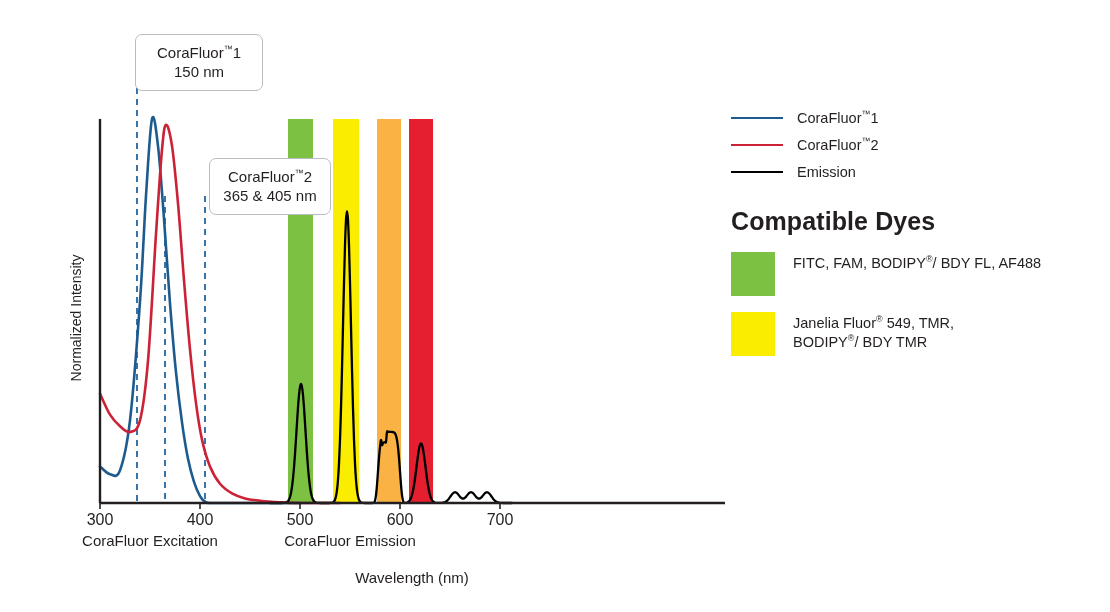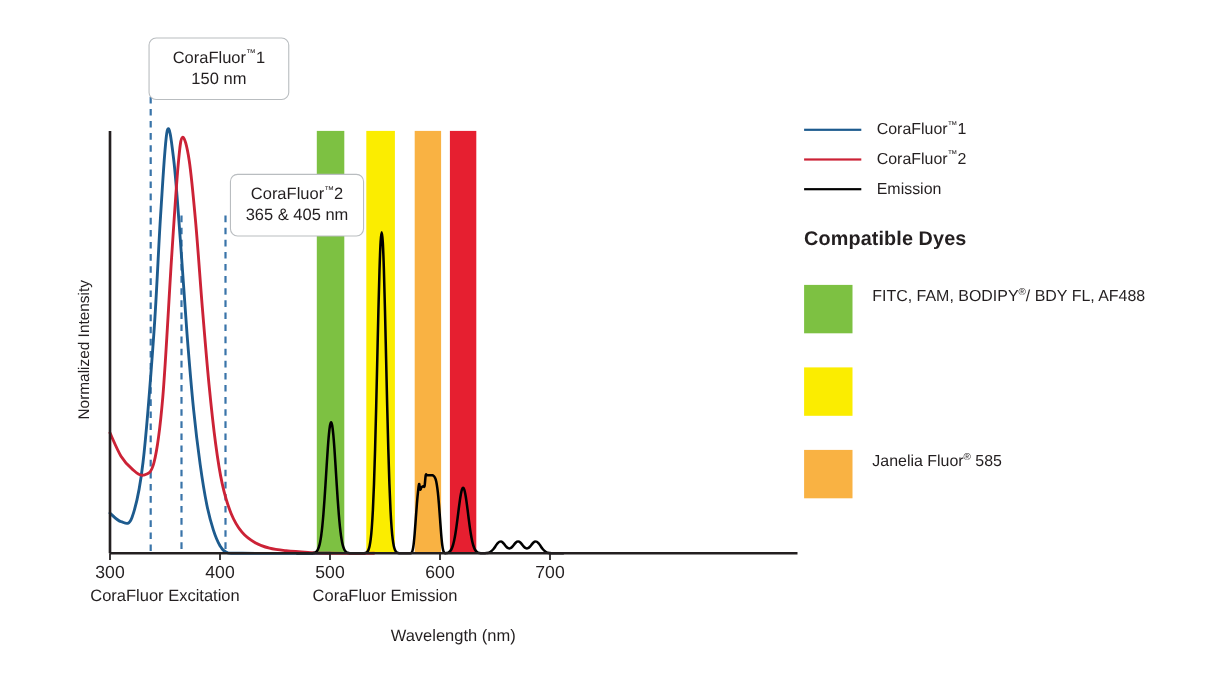--- a/index.html
+++ b/index.html
@@ -44,23 +44,23 @@
   }
   .callout .l2{display:block;}
   sup.tm{font-size:9px;vertical-align:super;line-height:0;}
 
   
   #right-panel{position:absolute;left:731px;top:104px;width:372px;}
   .legend-row{display:flex;align-items:center;height:27px;}
   .legend-swatch-line{width:52px;height:0;border-top-width:2.6px;border-top-style:solid;margin-right:14px;}
   .legend-text{font-size:14.5px;color:#231f20;}
 
-  #dyes-title{margin-top:22px;font-size:18px;font-weight:bold;color:#231f20;letter-spacing:.1px;}
+  #dyes-title{margin-top:22px;font-size:25px;font-weight:bold;color:#231f20;letter-spacing:.1px;}
 
-  .dye-row{display:flex;align-items:flex-start;margin-top:31px;}
+  .dye-row{display:flex;align-items:flex-start;margin-top:16px;}
   .dye-swatch{width:44px;height:44px;flex:0 0 44px;margin-right:18px;}
   .dye-text{font-size:14.5px;line-height:1.32;color:#231f20;padding-top:2px;}
   sup.reg{font-size:9px;vertical-align:super;line-height:0;}
 </style>
 </head>
 <body>
 
 <div id="stage">
 
   <svg id="chart-svg" viewBox="0 0 1110 612" preserveAspectRatio="none">
@@ -132,23 +132,21 @@
     <div id="dyes-title">Compatible Dyes</div>
     <div id="dyes-list">
         <div class="dye-row">
           <div class="dye-swatch" style="background: rgb(125, 193, 66);"></div>
           <div class="dye-text">
             <div><span>FITC, FAM, BODIPY</span><sup class="reg">®</sup><span>/ BDY FL, AF488</span></div>
           </div>
         </div>
         <div class="dye-row">
           <div class="dye-swatch" style="background: rgb(251, 237, 0);"></div>
-        </div>
-        <div class="dye-row">
-          <div class="dye-swatch" style="background: rgb(249, 178, 67);"></div>
           <div class="dye-text">
-            <div><span>Janelia Fluor</span><sup class="reg">®</sup><span> 585</span></div>
+            <div><span>Janelia Fluor</span><sup class="reg">®</sup><span> 549, TMR,</span></div>
+            <div><span>BODIPY</span><sup class="reg">®</sup><span>/ BDY TMR</span></div>
           </div>
         </div>
       </div>
   </div>
 
 </div>
 
 </body></html>

